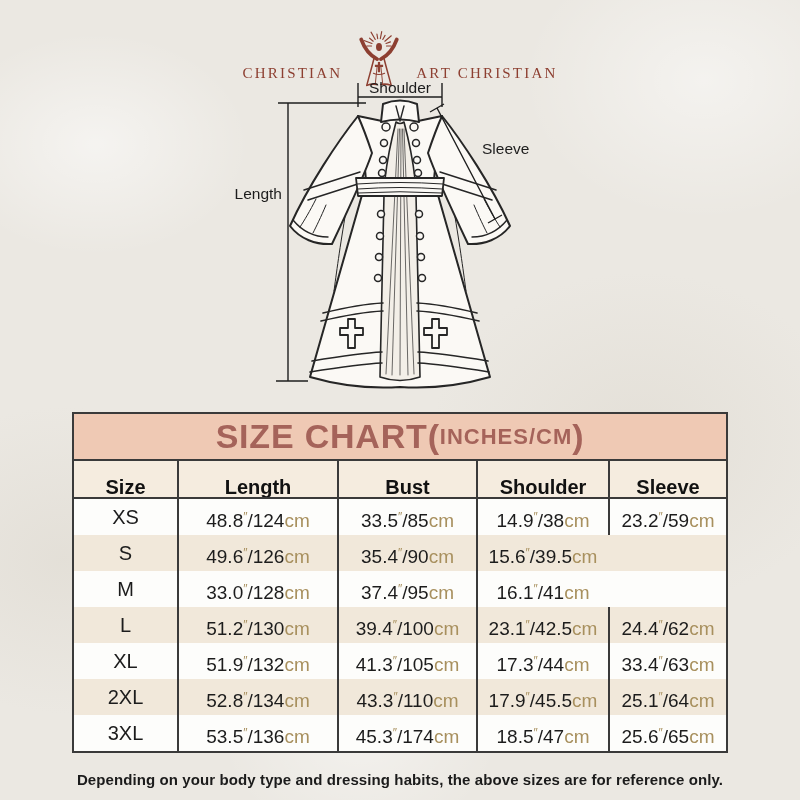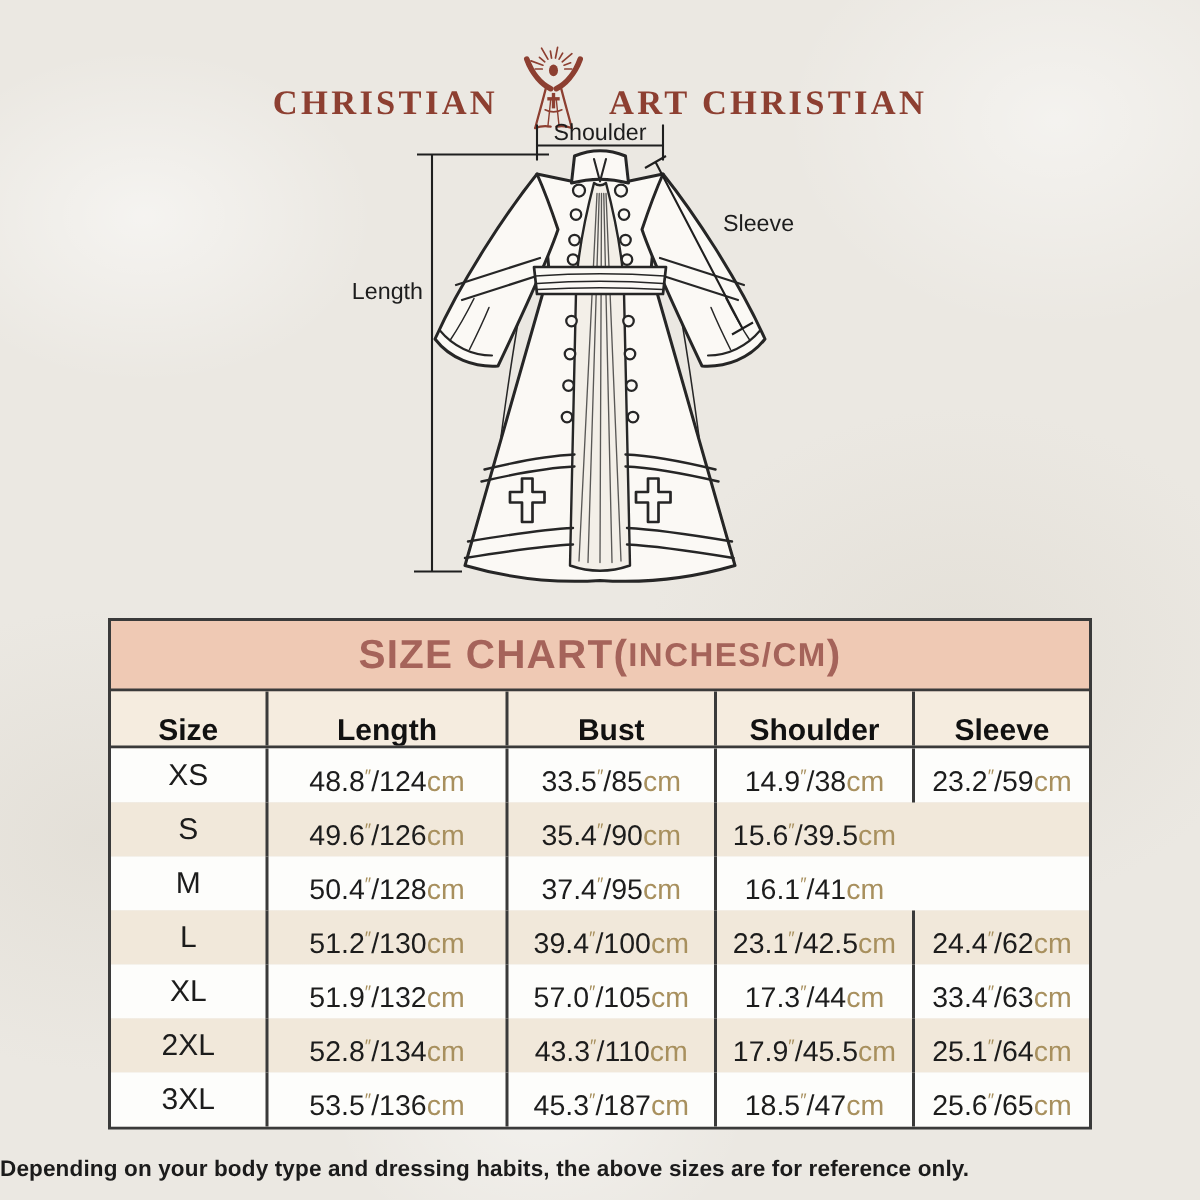--- a/index.html
+++ b/index.html
@@ -23,56 +23,56 @@
       radial-gradient(260px 220px at 8% 70%, rgba(210,204,192,.3), rgba(210,204,192,0) 70%),
       radial-gradient(200px 150px at 45% 92%, rgba(255,255,255,.4), rgba(255,255,255,0) 70%);
   }
   
   .logo{
     position:absolute;top:30px;left:0;right:0;
     display:flex;align-items:flex-end;justify-content:center;gap:7px;
     color:var(--accent-maroon);
   }
   .logo .brand-text{
-    font-family:"Liberation Serif",serif;font-weight:700;font-size:23px;
+    font-family:"Liberation Serif",serif;font-weight:400;font-size:15px;
     letter-spacing:2.2px;margin-bottom:10px;white-space:nowrap;
   }
   .logo svg{display:block}
   
   .diagram{position:absolute;left:220px;top:81px;width:360px;height:322px;color:var(--line-art)}
   .diagram text{
     font-family:"Liberation Sans",sans-serif;font-size:15.5px;fill:#1d1d1d;stroke:none;
   }
   
   .size-table{
     position:absolute;left:72px;top:412px;width:656px;
     border:2px solid var(--table-border);
   }
   .title-band{
     height:47px;background:var(--title-band-bg);
     border-bottom:2px solid var(--table-border);
     display:flex;align-items:center;justify-content:center;
     color:var(--title-text);font-weight:700;letter-spacing:.8px;
   }
-  .title-band .big{font-size:27px}
+  .title-band .big{font-size:34px}
   .title-band .small{font-size:22px;letter-spacing:1px}
   .thead,.trow{display:grid;grid-template-columns:103px 160px 139px 132px 118px}
   .thead{height:38px;background:var(--header-bg);border-bottom:2px solid var(--table-border)}
   .thead .tcell{line-height:53px;font-weight:700;font-size:20px;color:#111}
   .trow{height:36px;background:var(--row-bg)}
   .trow.alt{background:var(--row-alt-bg)}
   .trow .tcell{line-height:36px;font-size:19px;color:#1c1c1c}
   .trow .tcell.first{font-size:20px}
   .tcell{text-align:center;border-left:2px solid var(--table-border);overflow:hidden;white-space:nowrap}
   .tcell.first{border-left:none}
   .dq{font-size:12px;vertical-align:6px;color:var(--unit-text);letter-spacing:-1px;margin-right:1px}
   .cm{color:var(--unit-text)}
   
   .footer-note{
-    position:absolute;left:0;right:0;top:771px;
+    position:absolute;left:0;right:0;top:771px;text-align:center;
     font-size:15px;font-weight:700;color:#1b1b1b;letter-spacing:.1px;
   }
 </style>
 </head>
 <body>
 
 <div class="logo">
   <span class="brand-text">CHRISTIAN</span>
   <svg width="60" height="62" viewBox="0 0 64 64" aria-hidden="true">
     <g stroke="currentColor" fill="none" stroke-linecap="round">
@@ -204,48 +204,48 @@
         <div class="tcell"><span>23.2</span><span class="dq">″</span><span>/59</span><span class="cm">cm</span></div>
       </div>
       <div class="trow alt">
         <div class="tcell first">S</div>
         <div class="tcell"><span>49.6</span><span class="dq">″</span><span>/126</span><span class="cm">cm</span></div>
         <div class="tcell"><span>35.4</span><span class="dq">″</span><span>/90</span><span class="cm">cm</span></div>
         <div class="tcell"><span>15.6</span><span class="dq">″</span><span>/39.5</span><span class="cm">cm</span></div>
       </div>
       <div class="trow">
         <div class="tcell first">M</div>
-        <div class="tcell"><span>50.4</span><span class="dq">″</span><span>/128</span><span class="cm">cm</span></div>
+        <div class="tcell"><span>33.0</span><span class="dq">″</span><span>/128</span><span class="cm">cm</span></div>
         <div class="tcell"><span>37.4</span><span class="dq">″</span><span>/95</span><span class="cm">cm</span></div>
         <div class="tcell"><span>16.1</span><span class="dq">″</span><span>/41</span><span class="cm">cm</span></div>
       </div>
       <div class="trow alt">
         <div class="tcell first">L</div>
         <div class="tcell"><span>51.2</span><span class="dq">″</span><span>/130</span><span class="cm">cm</span></div>
         <div class="tcell"><span>39.4</span><span class="dq">″</span><span>/100</span><span class="cm">cm</span></div>
         <div class="tcell"><span>23.1</span><span class="dq">″</span><span>/42.5</span><span class="cm">cm</span></div>
         <div class="tcell"><span>24.4</span><span class="dq">″</span><span>/62</span><span class="cm">cm</span></div>
       </div>
       <div class="trow">
         <div class="tcell first">XL</div>
         <div class="tcell"><span>51.9</span><span class="dq">″</span><span>/132</span><span class="cm">cm</span></div>
-        <div class="tcell"><span>57.0</span><span class="dq">″</span><span>/105</span><span class="cm">cm</span></div>
+        <div class="tcell"><span>41.3</span><span class="dq">″</span><span>/105</span><span class="cm">cm</span></div>
         <div class="tcell"><span>17.3</span><span class="dq">″</span><span>/44</span><span class="cm">cm</span></div>
         <div class="tcell"><span>33.4</span><span class="dq">″</span><span>/63</span><span class="cm">cm</span></div>
       </div>
       <div class="trow alt">
         <div class="tcell first">2XL</div>
         <div class="tcell"><span>52.8</span><span class="dq">″</span><span>/134</span><span class="cm">cm</span></div>
         <div class="tcell"><span>43.3</span><span class="dq">″</span><span>/110</span><span class="cm">cm</span></div>
         <div class="tcell"><span>17.9</span><span class="dq">″</span><span>/45.5</span><span class="cm">cm</span></div>
         <div class="tcell"><span>25.1</span><span class="dq">″</span><span>/64</span><span class="cm">cm</span></div>
       </div>
       <div class="trow">
         <div class="tcell first">3XL</div>
         <div class="tcell"><span>53.5</span><span class="dq">″</span><span>/136</span><span class="cm">cm</span></div>
-        <div class="tcell"><span>45.3</span><span class="dq">″</span><span>/187</span><span class="cm">cm</span></div>
+        <div class="tcell"><span>45.3</span><span class="dq">″</span><span>/174</span><span class="cm">cm</span></div>
         <div class="tcell"><span>18.5</span><span class="dq">″</span><span>/47</span><span class="cm">cm</span></div>
         <div class="tcell"><span>25.6</span><span class="dq">″</span><span>/65</span><span class="cm">cm</span></div>
       </div>
     </div>
 </div>
 
 <div class="footer-note">Depending on your body type and dressing habits, the above sizes are for reference only.</div>
 
 </body></html>

